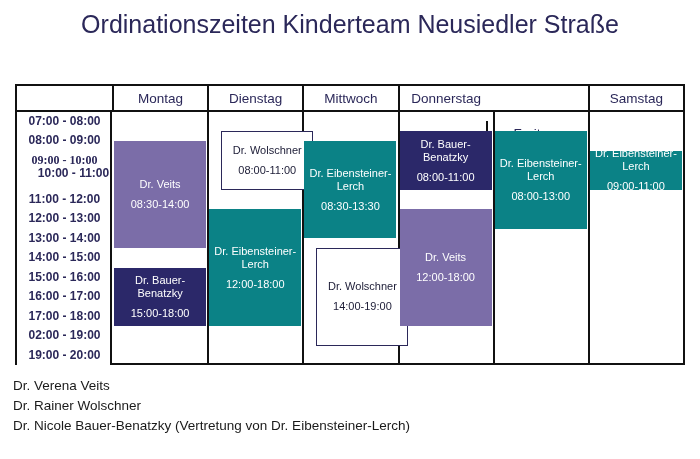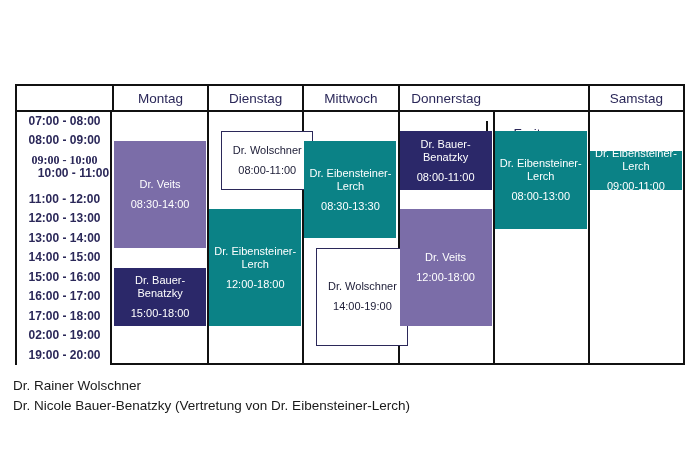--- a/index.html
+++ b/index.html
@@ -160,20 +160,21 @@
     line-height: 20px;
     color: #1a1a1a;
     white-space: nowrap;
   }
 </style>
 </head>
 <body>
 
 <div class="page">
 
+  <div class="title">Ordinationszeiten Kinderteam Neusiedler Straße</div>
 
   <div class="schedule">
     <div class="grid">
 
       <div class="head-row"></div>
       <div id="head-cells">
           <div class="head-cell" style="left: 0px; width: 95px;"></div>
           <div class="head-cell divider" style="left: 95px; width: 95.1667px;">Montag</div>
           <div class="head-cell divider" style="left: 190.167px; width: 95.1667px;">Dienstag</div>
           <div class="head-cell divider" style="left: 285.333px; width: 95.1667px;">Mittwoch</div>
@@ -247,18 +248,19 @@
           <div class="block solid" style="left: 572.833px; top: 64.9231px; width: 92.1667px; height: 38.9231px; background: rgb(11, 130, 134);">
             <div class="who">Dr. Eibensteiner-Lerch</div>
             <div class="when">09:00-11:00</div>
           </div>
         </div>
     </div>
   </div>
 
   <div class="legend">
     <div id="legend-lines">
+        <div class="legend-line">Dr. Verena Veits</div>
         <div class="legend-line">Dr. Rainer Wolschner</div>
         <div class="legend-line">Dr. Nicole Bauer-Benatzky (Vertretung von Dr. Eibensteiner-Lerch)</div>
       </div>
   </div>
 
 </div>
 
 </body></html>

